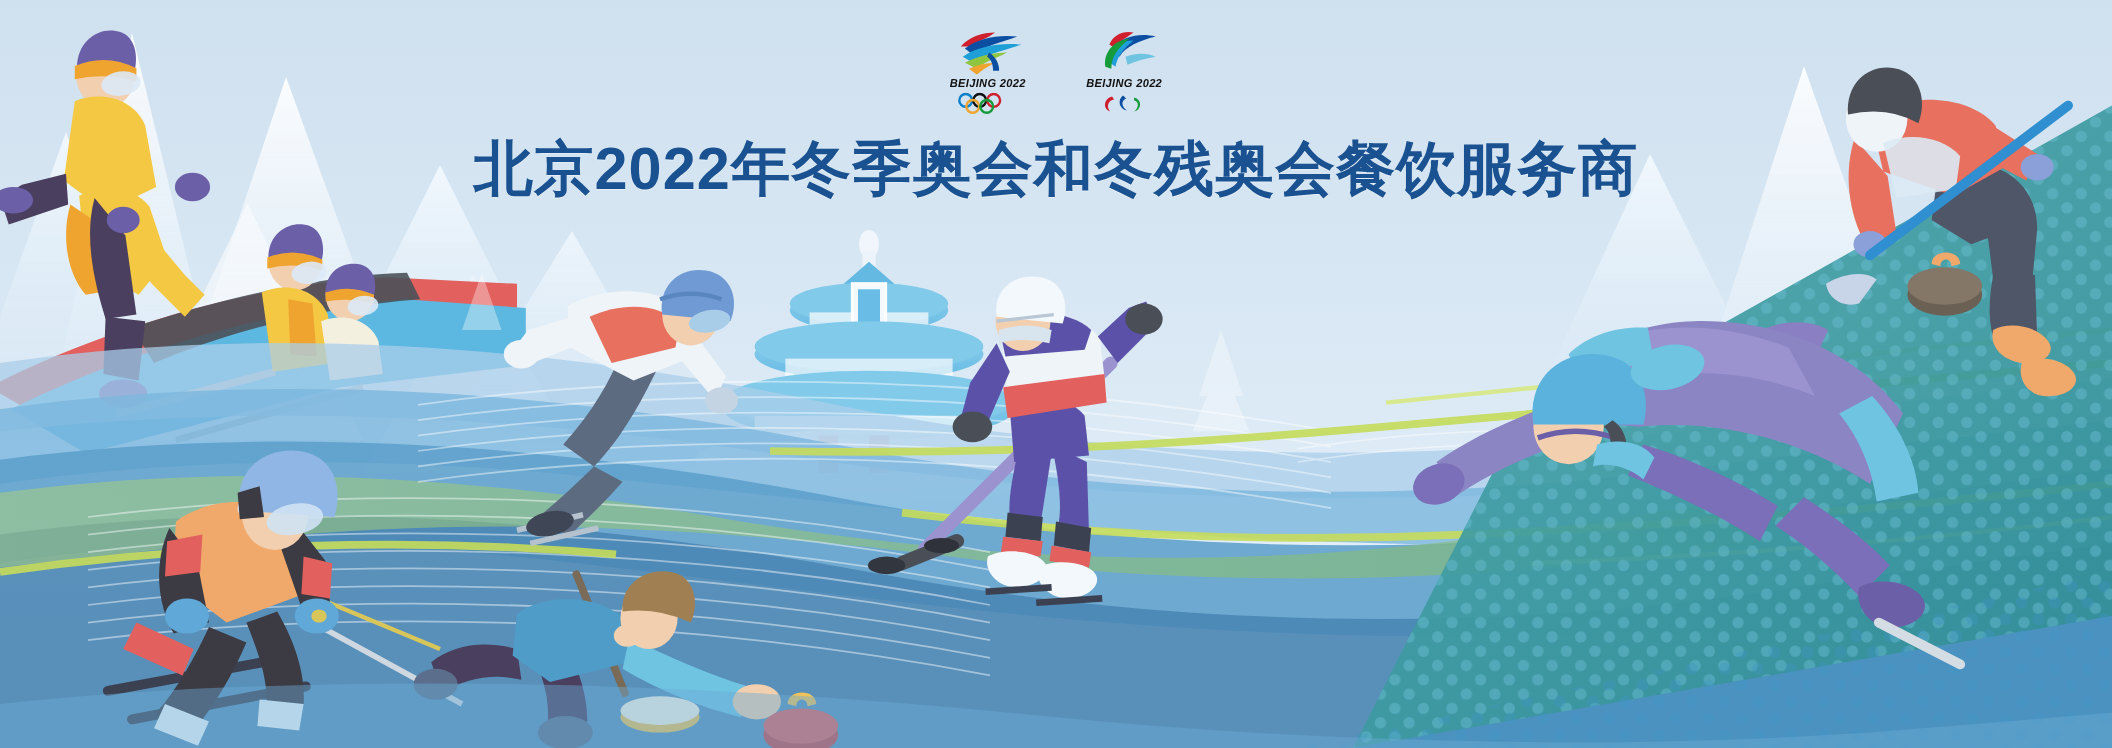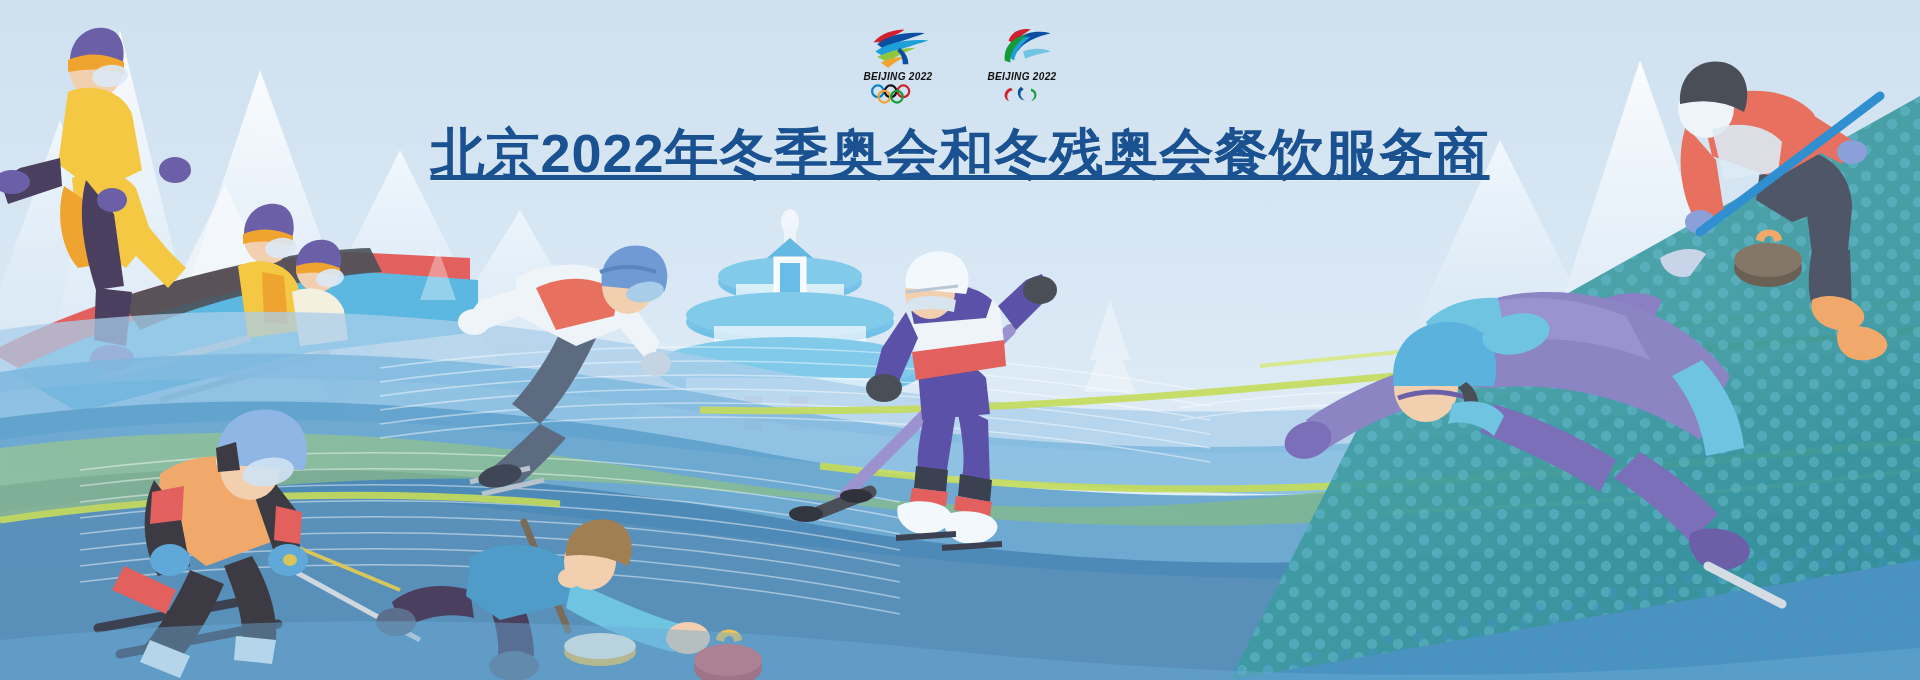--- a/index.html
+++ b/index.html
@@ -19,21 +19,20 @@
     left:0;right:0;top:118px;
     text-align:center;
     font-family:"Liberation Sans","DejaVu Sans",sans-serif;
     font-weight:bold;
     font-size:54px;
     letter-spacing:1px;
     color:#1a5190;
     z-index:40;
     white-space:nowrap;
     text-shadow:0 1px 0 rgba(255,255,255,.35);
-    text-decoration:underline;
   }
 
   
   #logos{
     position:absolute;
     left:50%;top:24px;
     transform:translateX(-50%);
     display:flex;
     gap:42px;
     align-items:flex-start;

